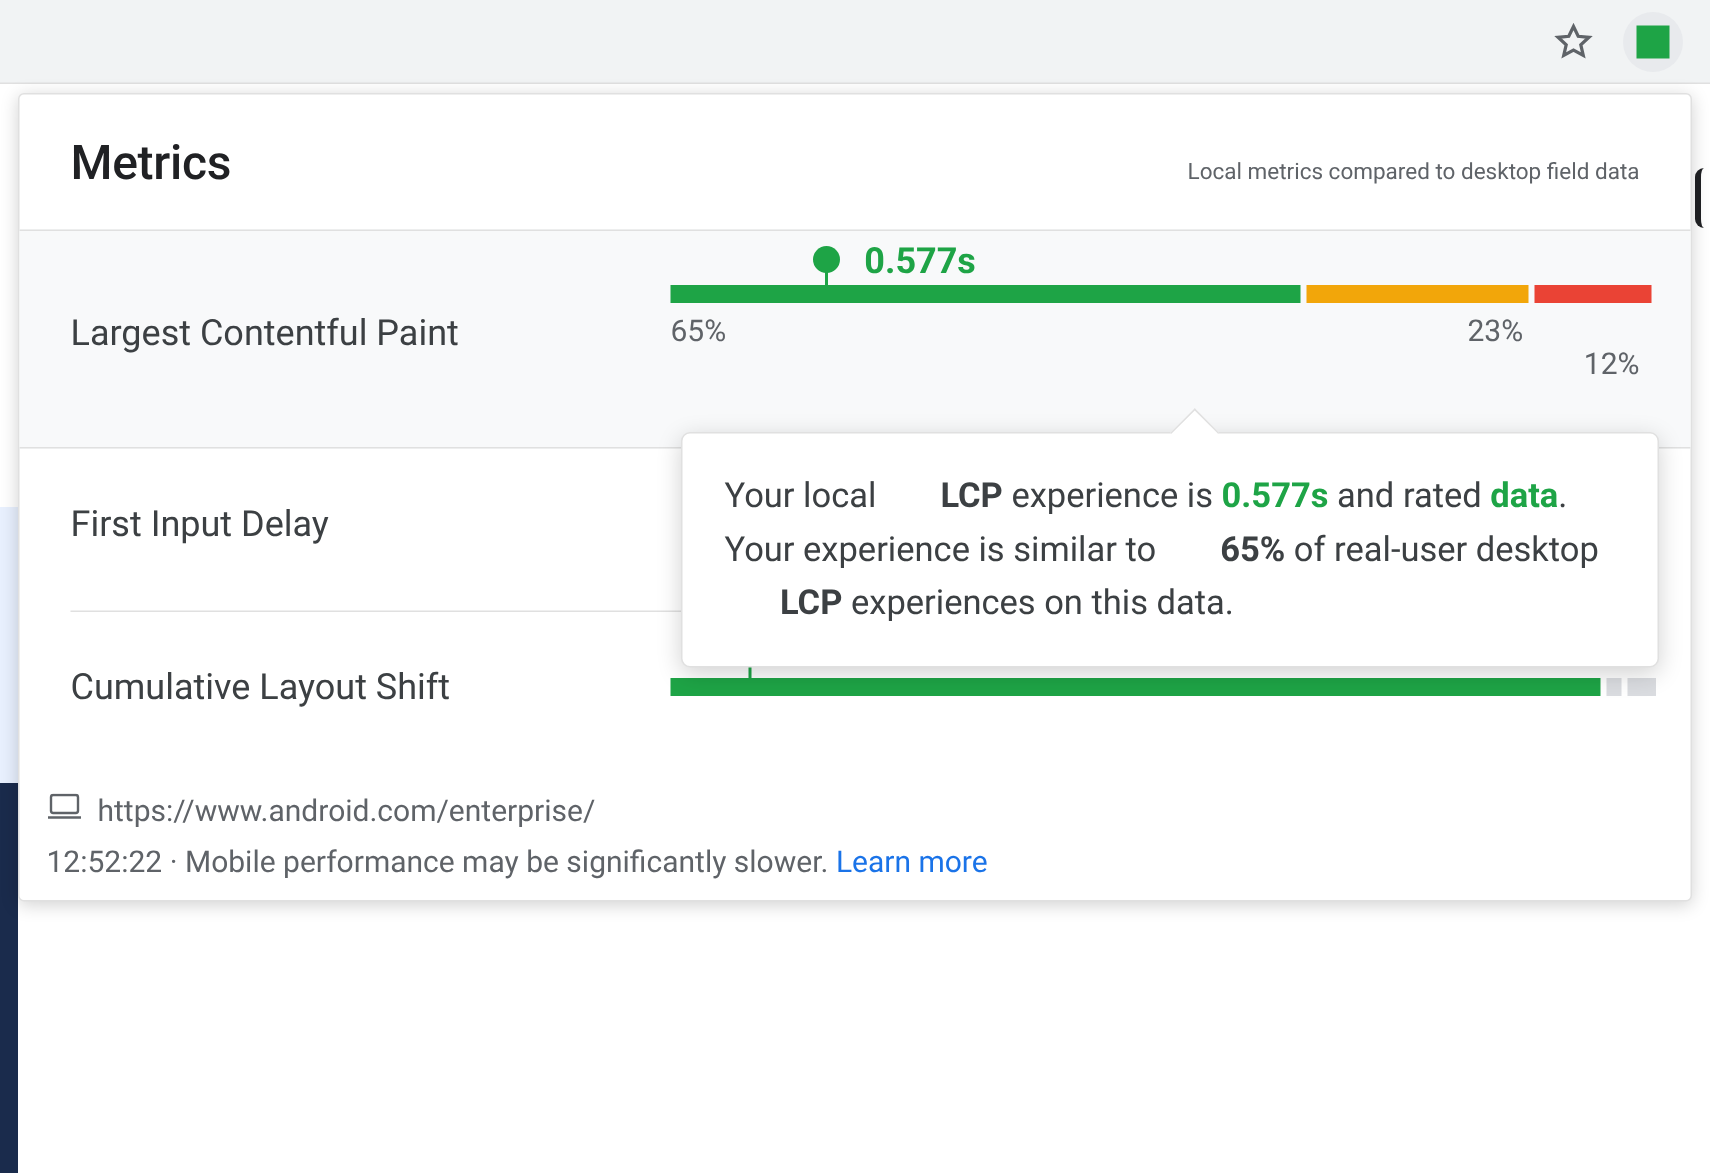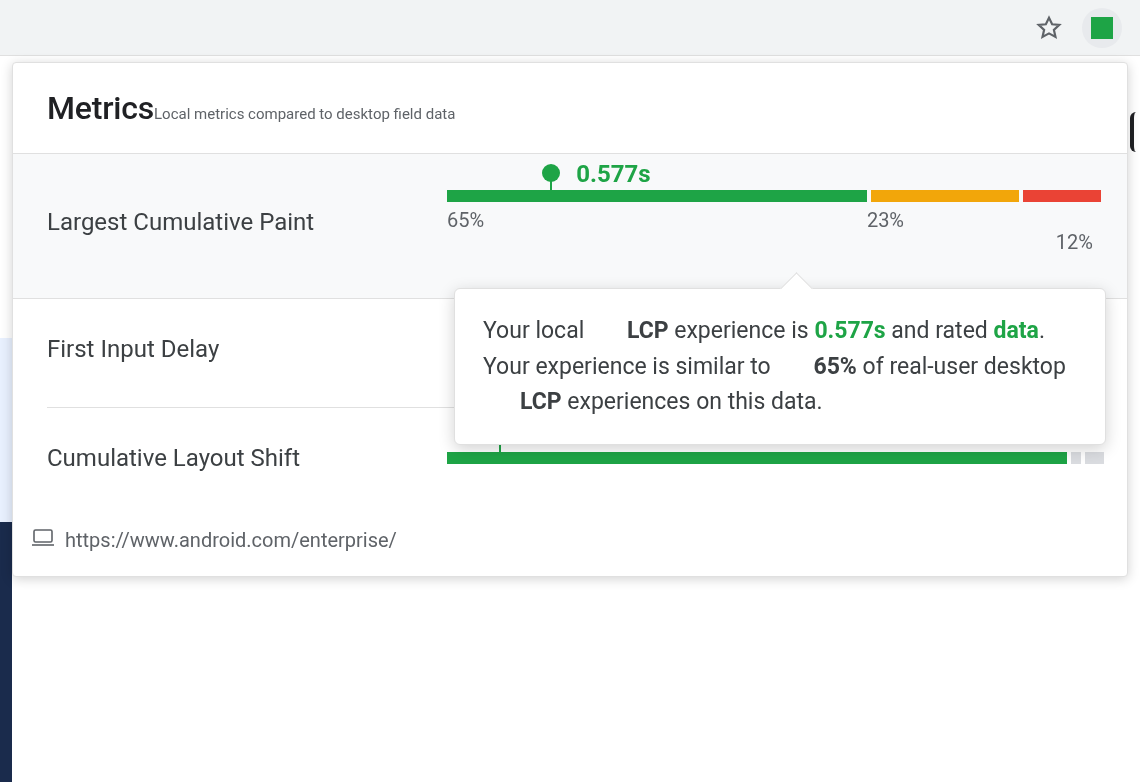--- a/index.html
+++ b/index.html
@@ -54,20 +54,21 @@
     background: #fff;
     border: 1px solid var(--panel-border);
     border-radius: 4px;
     box-shadow: 0 2px 12px rgba(0,0,0,0.18);
     padding-bottom: 14px;
   }
 
   .panel-header {
     display: flex;
     align-items: baseline;
+    justify-content: space-between;
     padding: 26px 34px 26px 34px;
   }
   .panel-header h1 {
     margin: 0;
     font-size: 32px;
     font-weight: 500;
     letter-spacing: -0.2px;
   }
   .panel-header .subtitle {
     font-size: 15px;
@@ -226,32 +227,32 @@
 <div class="panel">
 
   <div class="panel-header">
     <h1>Metrics</h1>
     <div class="subtitle">Local metrics compared to desktop field data</div>
   </div>
 
   <div class="metrics" id="metrics-container">
 
   <div class="metric-row highlight">
-        <div class="metric-name">Largest Cumulative Paint</div>
+        <div class="metric-name">Largest Contentful Paint</div>
         <div class="metric-bar-wrap">
           <div class="value-label" style="left: 20%;">0.577s</div>
           <div class="marker" style="left: 16%;"></div>
           <div class="bar">
             <div class="seg green" style="flex: 0 0 65%;"></div>
             <div class="seg orange" style="flex: 0 0 23%;"></div>
             <div class="seg red" style="flex: 0 0 12%;"></div>
           </div>
           <div class="pct-labels">
             <span style="flex: 0 0 65%;">65%</span>
-            <span style="flex: 0 0 23%;">23%</span>
+            <span style="flex: 0 0 23%; text-align: right;">23%</span>
             <span style="margin-left: auto; text-align: right; margin-top: 22px;">12%</span>
           </div>
         </div>
       </div>
       <div class="metric-row">
         <div class="metric-name">First Input Delay</div>
         <div class="metric-bar-wrap"></div>
       </div>
       <div class="metric-row">
         <div class="metric-name">Cumulative Layout Shift</div>
@@ -270,18 +271,21 @@
   <div class="panel-footer">
     <div class="url-line">
       <span>
         <svg viewBox="0 0 24 18" fill="none" stroke="#5f6368" stroke-width="1.6">
           <rect x="3" y="1" width="18" height="12" rx="1.5"></rect>
           <path d="M1 16h22"></path>
         </svg>
       </span>
       <span>https://www.android.com/enterprise/</span>
     </div>
+    <div class="meta-line">
+      <span>12:52:22</span><span>  ·  </span><span>Mobile performance may be significantly slower. </span><a href="#">Learn more</a>
+    </div>
   </div>
 </div>
 
 <div class="tooltip">
   <span>Your local </span><b>LCP</b><span> experience is </span><span class="val">0.577s</span><span> and rated </span><span class="good">data</span><span>. Your experience is similar to </span><b>65%</b><span> of real-user desktop </span><b>LCP</b><span> experiences on this data.</span>
 </div>
 
 </body></html>

